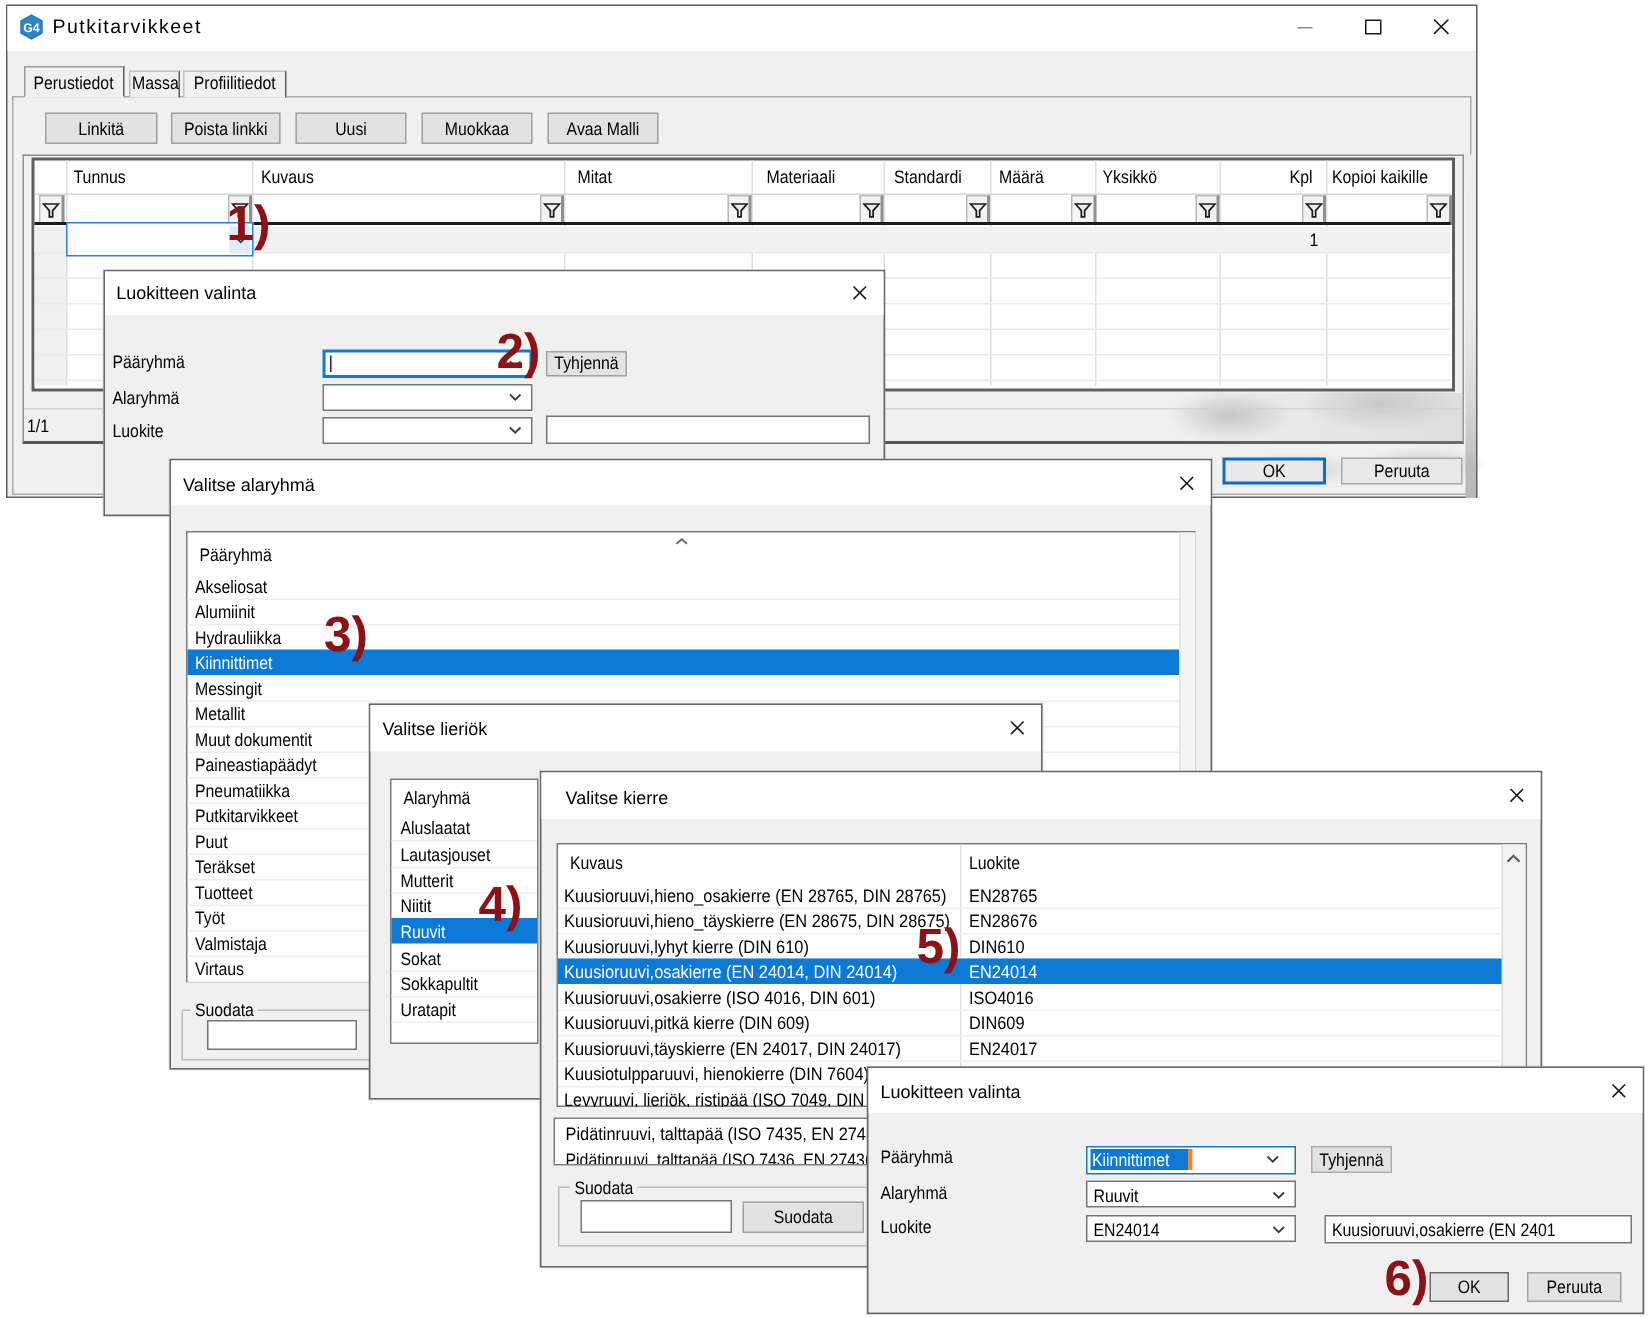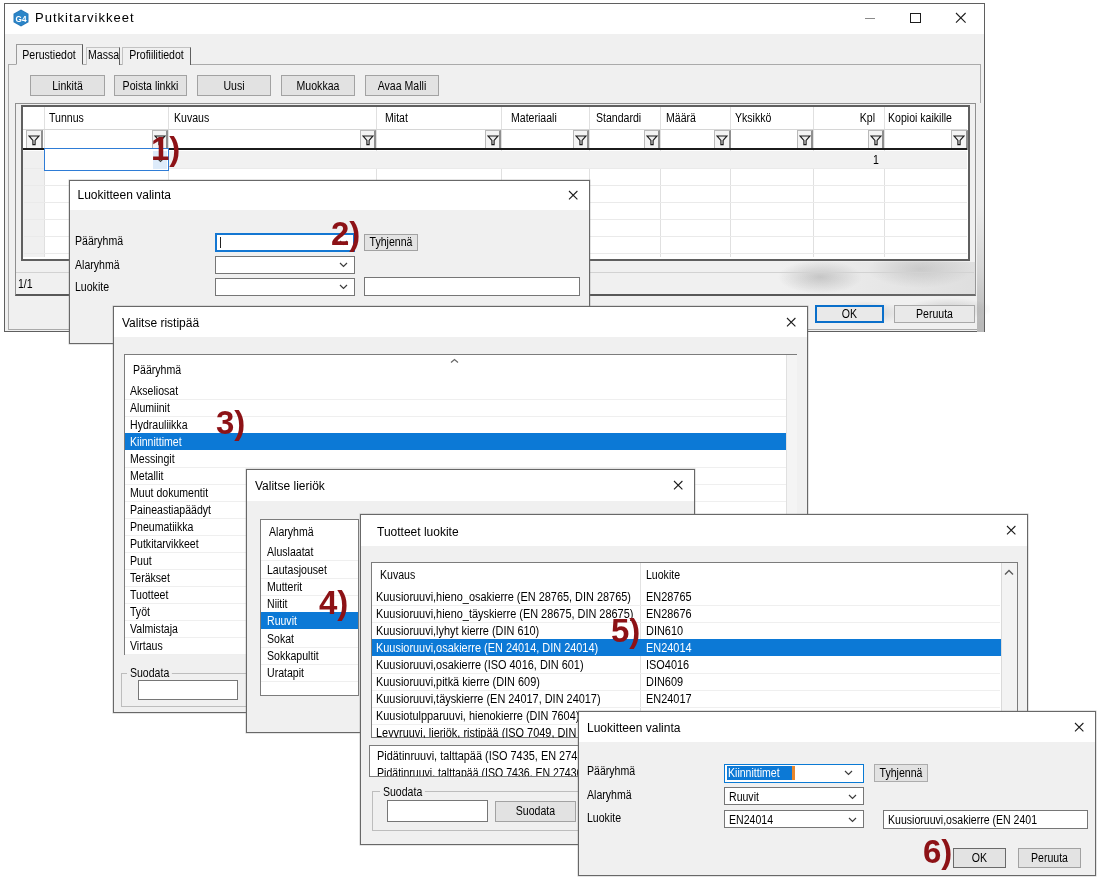--- a/index.html
+++ b/index.html
@@ -144,21 +144,21 @@
 <svg class="a" style="left:339px;top:262px" width="9" height="6">
       <path d="M1,1 L4.5,4.5 L8,1" stroke="#3c3c3c" stroke-width="1.2" fill="none"></path>
     </svg>
 <div class="a" style="left:215px;top:278px;width:140px;height:17.5px;background:#fff;border:1px solid #767676;"></div>
 <svg class="a" style="left:339px;top:284px" width="9" height="6">
       <path d="M1,1 L4.5,4.5 L8,1" stroke="#3c3c3c" stroke-width="1.2" fill="none"></path>
     </svg>
 <div class="a" style="left:364px;top:277px;width:215.5px;height:18.5px;background:#fff;border:1px solid #767676;"></div>
 <div class="a" style="left:113px;top:306px;width:695px;height:407px;background:#f0f0f0;border:1px solid #686868;box-shadow:0 0 0 0.5px rgba(120,120,120,.4);"></div>
 <div class="a" style="left:114px;top:307px;width:693px;height:30px;background:#fff;"></div>
-<span class="a t" style="left:122px;top:315.5px;font-size:12px;transform:scaleX(1);">Valitse ristipää</span>
+<span class="a t" style="left:122px;top:315.5px;font-size:12px;transform:scaleX(1);">Valitse alaryhmä</span>
 <svg class="a" style="left:786.3px;top:316.8px" width="10.4" height="10.4">
       <path d="M1,1 L9.4,9.4 M9.4,1 L1,9.4" stroke="#1d1d1d" stroke-width="1.1" fill="none"></path>
     </svg>
 <div class="a" style="left:124px;top:354px;width:673px;height:301px;background:#fff;border:1px solid #7c7c7c;"></div>
 <div class="a" style="left:785.5px;top:355px;width:11px;height:299px;background:#f4f4f4;border-left:1px solid #e0e0e0;"></div>
 <svg class="a" style="left:449.5px;top:358px" width="9" height="6">
       <path d="M1,4.5 L4.5,1.5 L8,4.5" stroke="#666" stroke-width="1.2" fill="none"></path>
     </svg>
 <span class="a t" style="left:133px;top:362.5px;">Pääryhmä</span>
 <span class="a t" style="left:130px;top:383.5px;">Akseliosat</span>
@@ -215,21 +215,21 @@
 <div class="a" style="left:261px;top:612.1999999999998px;width:97px;height:17.3px;background:#0c79d6;"></div>
 <span class="a t" style="left:266.5px;top:614.3999999999999px;color:#fff;">Ruuvit</span>
 <span class="a t" style="left:266.5px;top:631.6999999999998px;">Sokat</span>
 <div class="a" style="left:261px;top:646.7999999999997px;width:97px;height:1px;background:#efefef;"></div>
 <span class="a t" style="left:266.5px;top:648.9999999999998px;">Sokkapultit</span>
 <div class="a" style="left:261px;top:664.0999999999997px;width:97px;height:1px;background:#efefef;"></div>
 <span class="a t" style="left:266.5px;top:666.2999999999997px;">Uratapit</span>
 <div class="a" style="left:261px;top:681.3999999999996px;width:97px;height:1px;background:#efefef;"></div>
 <div class="a" style="left:360px;top:514px;width:668px;height:331px;background:#f0f0f0;border:1px solid #686868;box-shadow:0 0 0 0.5px rgba(120,120,120,.4);"></div>
 <div class="a" style="left:361px;top:515px;width:666px;height:30.5px;background:#fff;"></div>
-<span class="a t" style="left:377px;top:524.5px;font-size:12px;transform:scaleX(1);">Tuotteet luokite</span>
+<span class="a t" style="left:377px;top:524.5px;font-size:12px;transform:scaleX(1);">Valitse kierre</span>
 <svg class="a" style="left:1006.3px;top:525.05px" width="10.4" height="10.4">
       <path d="M1,1 L9.4,9.4 M9.4,1 L1,9.4" stroke="#1d1d1d" stroke-width="1.1" fill="none"></path>
     </svg>
 <div class="a" style="left:370.5px;top:561.5px;width:647px;height:176.5px;background:#fff;border:1px solid #7c7c7c;"></div>
 <div class="a" style="left:1000.5px;top:562.5px;width:16.5px;height:174.5px;background:#f3f3f3;border-left:1px solid #dadada;"></div>
 <svg class="a" style="left:1004px;top:568.5px" width="10" height="7">
       <path d="M1,5.5 L5,1.5 L9,5.5" stroke="#5a5a5a" stroke-width="1.4" fill="none"></path>
     </svg>
 <div class="a" style="left:640px;top:562.5px;width:1px;height:174.5px;background:#e2e2e2;"></div>
 <span class="a t" style="left:380px;top:568px;">Kuvaus</span>

